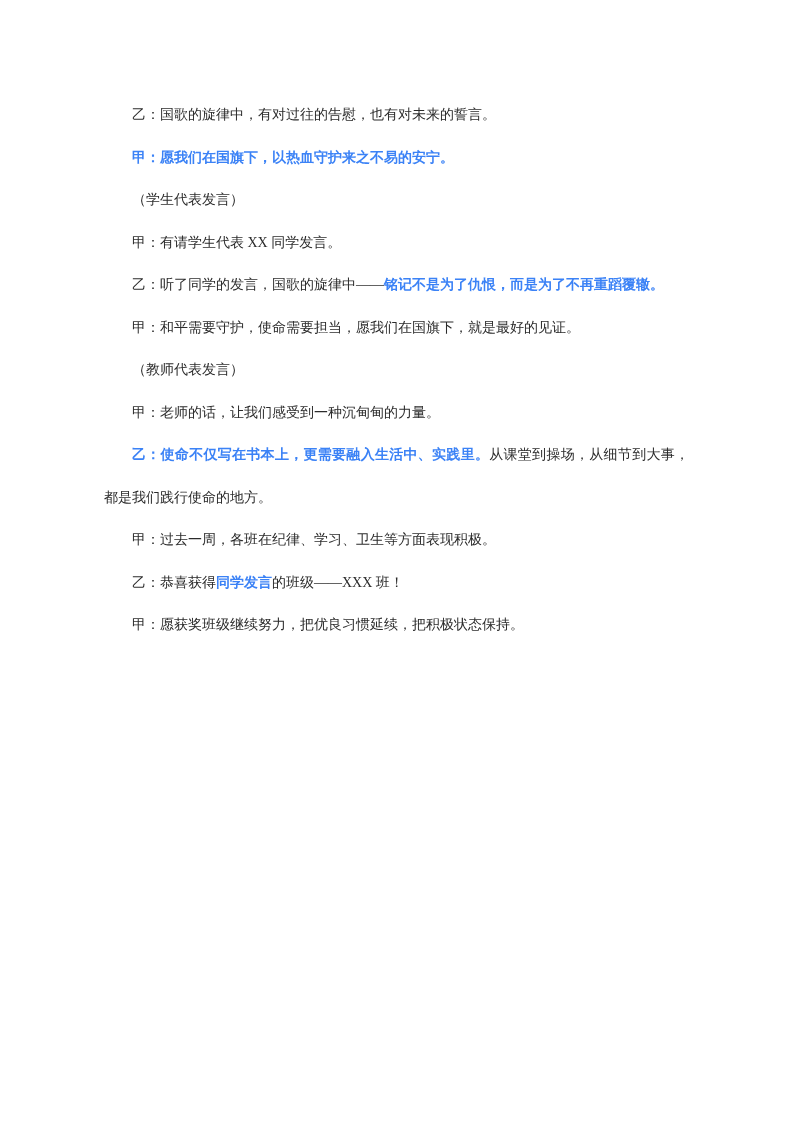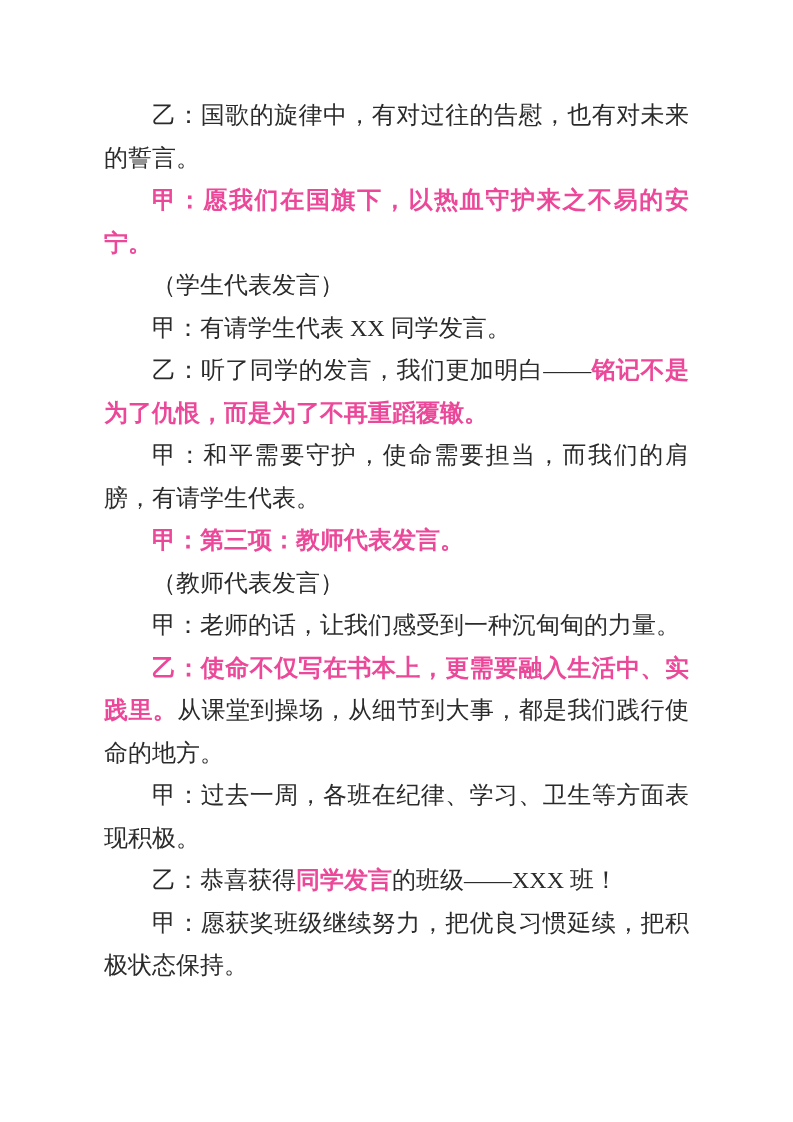--- a/index.html
+++ b/index.html
@@ -10,51 +10,50 @@
   .page {
     position: relative;
     width: 793px;
     height: 1122px;
     margin: 0 auto;
     background: #ffffff;
     overflow: hidden;
     box-sizing: border-box;
     padding: 94px 104px 0 104px;
     font-family: "Liberation Serif", "DejaVu Serif", serif;
-    font-size: 24px;
+    font-size: 14px;
     line-height: 42.5px;
     color: #2b2b2b;
   }
   .doc-body {
     width: 585px;
     text-align: justify;
   }
   .doc-body p.para {
     margin: 0;
     padding: 0;
     text-indent: 2em;
     word-break: break-all;
   }
   .doc-body p.para span.bold {
     font-weight: bold;
-    color: #ec4899;
+    color: #3b82f6;
   }
 </style>
 </head>
 <body>
 
 <div class="page" style="background: rgb(255, 255, 255); color: rgb(43, 43, 43);">
   <div class="doc-body">
       <p class="para"><span>乙：国歌的旋律中，有对过往的告慰，也有对未来的誓言。</span></p>
       <p class="para"><span class="bold">甲：愿我们在国旗下，以热血守护来之不易的安宁。</span></p>
       <p class="para"><span>（学生代表发言）</span></p>
       <p class="para"><span>甲：有请学生代表 XX 同学发言。</span></p>
-      <p class="para"><span>乙：听了同学的发言，我们更加明白——</span><span class="bold">铭记不是为了仇恨，而是为了不再重蹈覆辙。</span></p>
-      <p class="para"><span>甲：和平需要守护，使命需要担当，而我们的肩膀，有请学生代表。</span></p>
-      <p class="para"><span class="bold">甲：第三项：教师代表发言。</span></p>
+      <p class="para"><span>乙：听了同学的发言，国歌的旋律中——</span><span class="bold">铭记不是为了仇恨，而是为了不再重蹈覆辙。</span></p>
+      <p class="para"><span>甲：和平需要守护，使命需要担当，愿我们在国旗下，就是最好的见证。</span></p>
       <p class="para"><span>（教师代表发言）</span></p>
       <p class="para"><span>甲：老师的话，让我们感受到一种沉甸甸的力量。</span></p>
       <p class="para"><span class="bold">乙：使命不仅写在书本上，更需要融入生活中、实践里。</span><span>从课堂到操场，从细节到大事，都是我们践行使命的地方。</span></p>
       <p class="para"><span>甲：过去一周，各班在纪律、学习、卫生等方面表现积极。</span></p>
       <p class="para"><span>乙：恭喜获得</span><span class="bold">同学发言</span><span>的班级——XXX 班！</span></p>
       <p class="para"><span>甲：愿获奖班级继续努力，把优良习惯延续，把积极状态保持。</span></p>
     </div>
 </div>
 
 </body></html>

